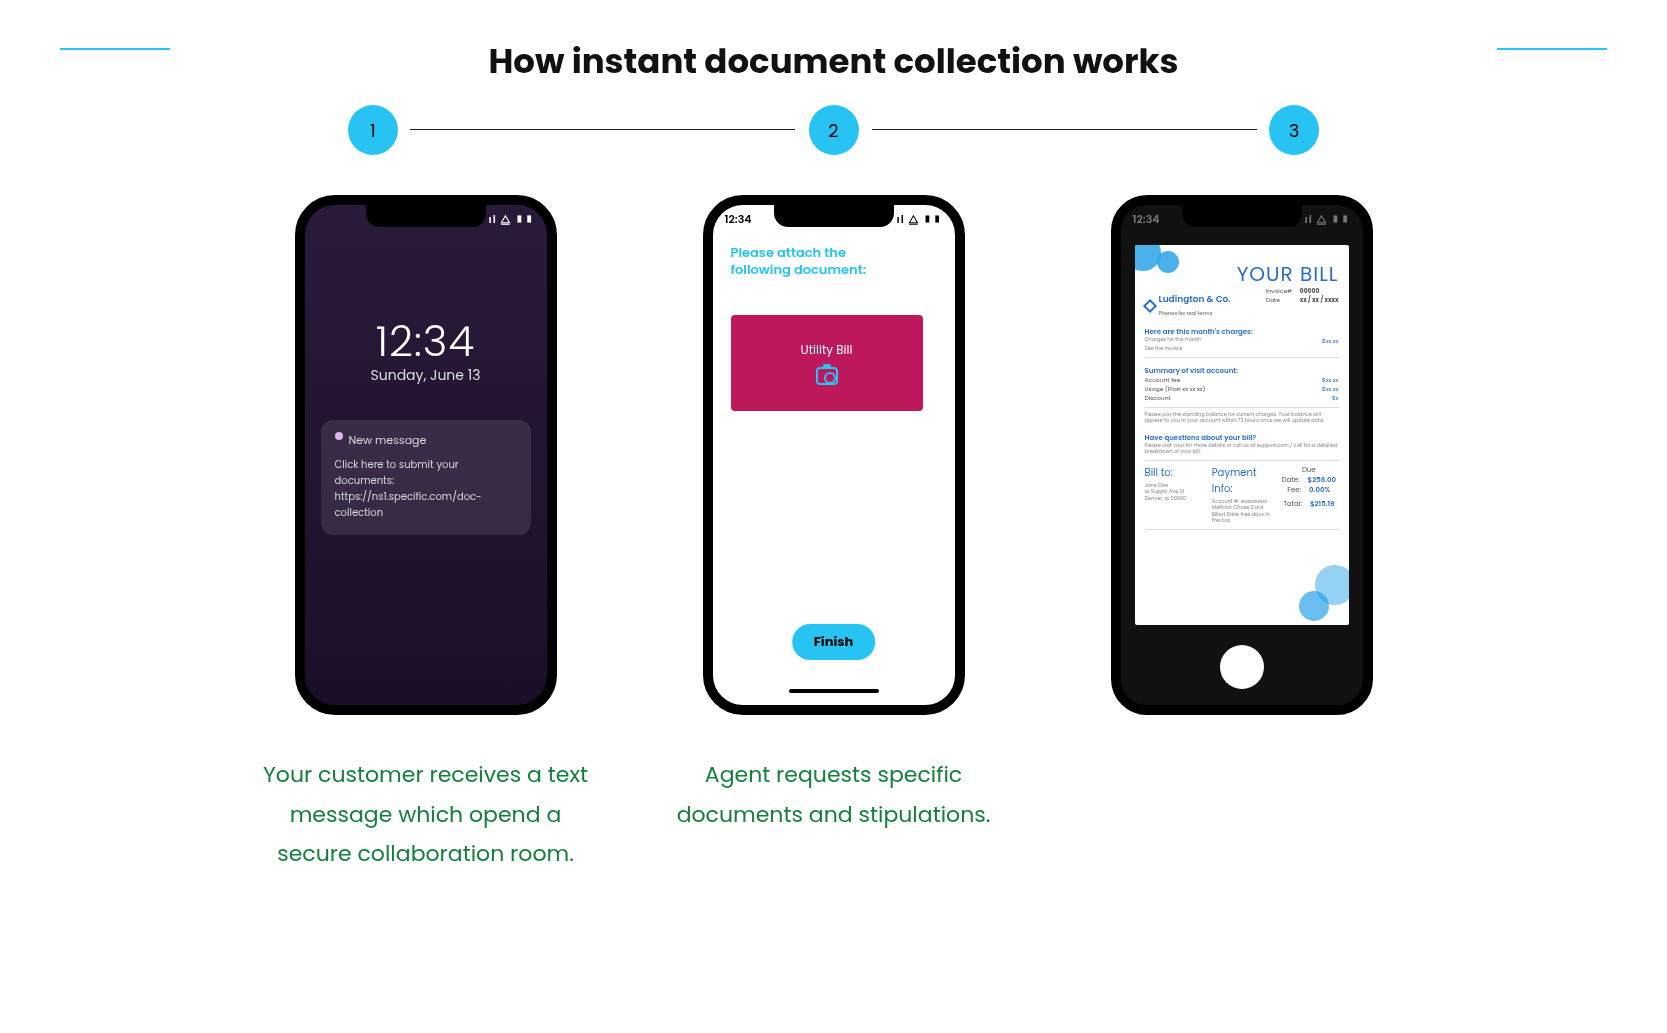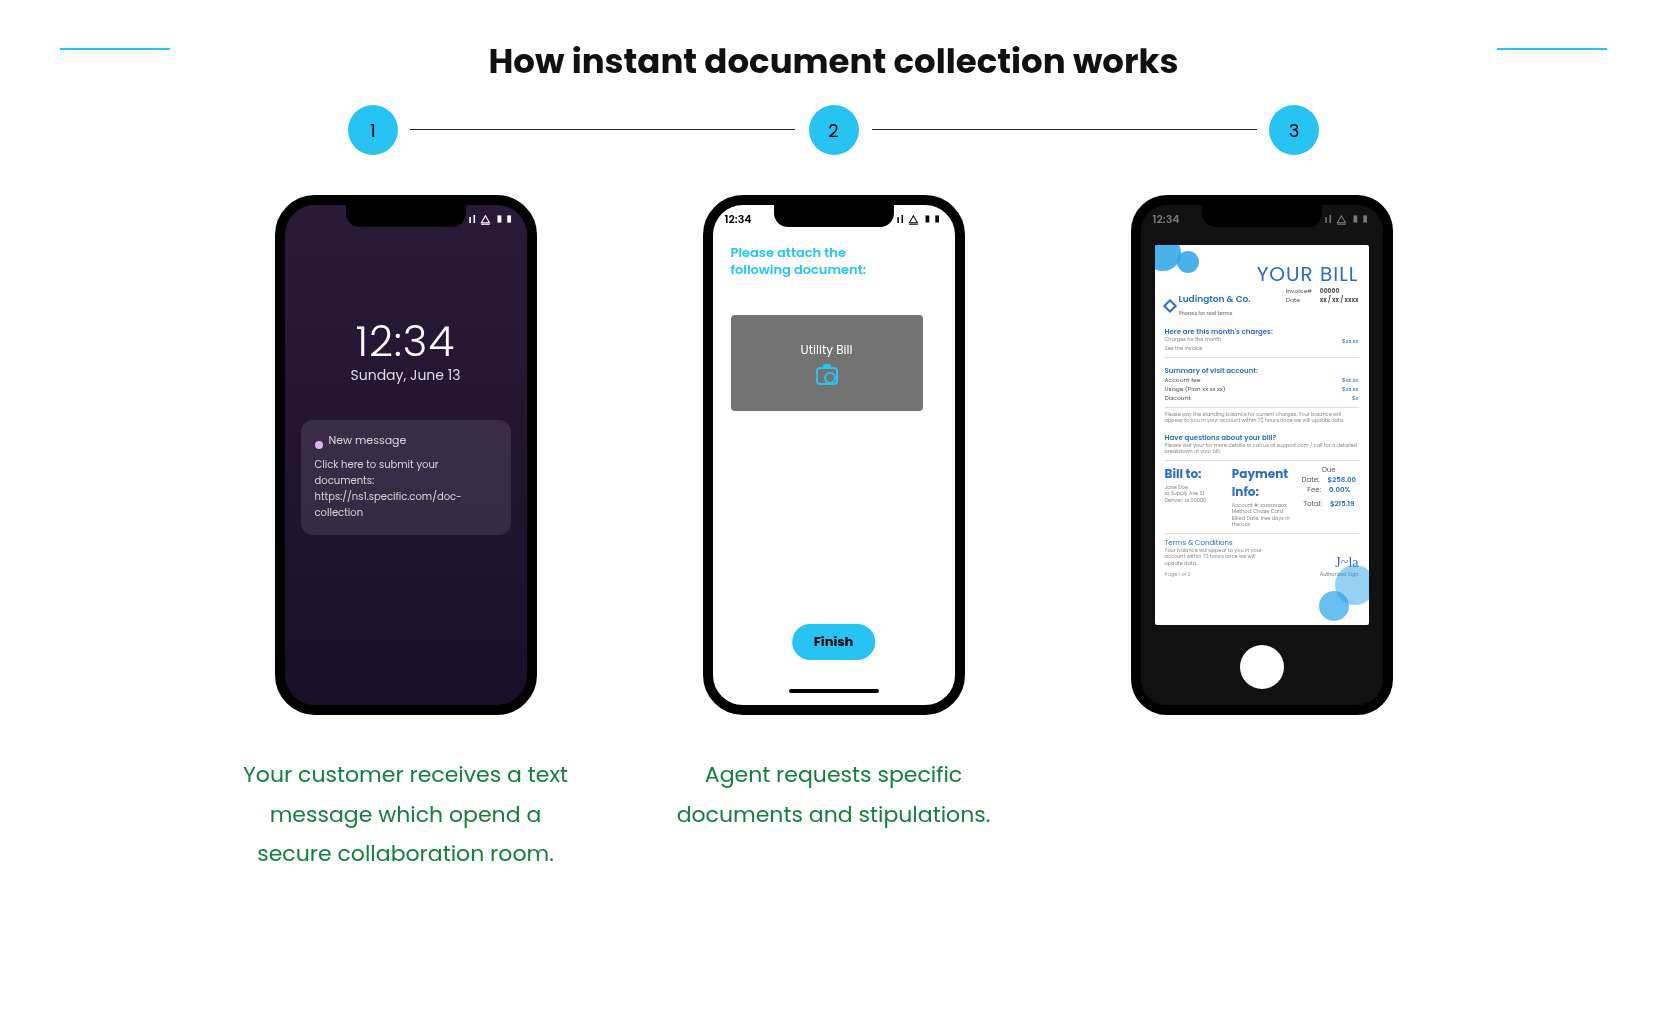--- a/index.html
+++ b/index.html
@@ -70,21 +70,21 @@
   .connector-1 { left: 410px; width: 385px; }
   .connector-2 { left: 872px; width: 385px; }
 
   
   .phones {
     position: absolute;
     top: 195px;
     left: 0; right: 0;
     display: flex;
     justify-content: center;
-    gap: 88px;
+    gap: 68px;
   }
   .phone-col { width: 340px; display: flex; flex-direction: column; align-items: center; }
   .caption {
     margin-top: 40px;
     text-align: center;
     font-size: 22px;
     line-height: 1.8;
     color: #15803d;
     font-weight: 400;
   }
@@ -132,35 +132,35 @@
     text-align: center; color: #ddd;
     font-size: 14px;
   }
   .p1 .notif {
     position: absolute; top: 215px; left: 16px; right: 16px;
     background: rgba(255,255,255,0.10);
     border-radius: 12px;
     padding: 12px 14px 14px 14px;
     color: #e6e6e6;
   }
-  .p1 .notif .nlabel { font-size: 11px; opacity: .9; display: flex; align-items: flex-end; gap: 6px; }
+  .p1 .notif .nlabel { font-size: 11px; opacity: .9; display: flex; align-items: flex-start; gap: 6px; }
   .p1 .notif .nlabel .dot { width: 8px; height: 8px; border-radius: 50%; background: #ecc2ff; display: inline-block; }
   .p1 .notif .ntext1 { font-size: 10px; margin-top: 8px; opacity: .9; }
   .p1 .notif .ntext2 { font-size: 10px; opacity: .9; }
 
   
   .p2 .status-bar { color: #000; }
   .p2 .prompt {
     position: absolute; top: 40px; left: 18px;
     color: var(--accent); font-size: 13px; font-weight: 600; line-height: 1.3;
     white-space: pre-line;
   }
   .p2 .doc-box {
     position: absolute; top: 110px; left: 18px; right: 32px; height: 96px;
-    background: #737373; border-radius: 4px;
+    background: #be185d; border-radius: 4px;
     display: flex; flex-direction: column; align-items: center; justify-content: center; gap: 8px;
     color: #fff;
   }
   .p2 .doc-box .dlabel { font-size: 12px; }
   .p2 .cam-icon { width: 22px; height: 18px; border: 2px solid var(--accent); border-radius: 4px; position: relative; }
   .p2 .cam-icon::before { content: ""; position: absolute; top: -5px; left: 5px; width: 8px; height: 4px; background: var(--accent); border-radius: 2px 2px 0 0; }
   .p2 .cam-icon::after  { content: ""; position: absolute; top: 3px; left: 6px; width: 8px; height: 8px; border: 2px solid var(--accent); border-radius: 50%; }
   .p2 .finish {
     position: absolute; bottom: 45px; left: 50%; transform: translateX(-50%);
     background: var(--accent); color: #000; font-weight: 700; font-size: 13px;
@@ -191,21 +191,21 @@
   .p3 .company { color: var(--doc-blue); font-size: 9px; font-weight: 600; display: flex; align-items: center; gap: 4px; }
   .p3 .company .logo { width: 10px; height: 10px; border: 2px solid var(--doc-blue); transform: rotate(45deg); }
   .p3 .meta { position: absolute; top: 42px; right: 10px; font-size: 6px; color: #555; text-align: left; }
   .p3 .meta .mk { display: inline-block; width: 34px; }
   .p3 .section { margin-top: 8px; font-size: 7px; color: var(--doc-blue); font-weight: 600; }
   .p3 .fine { font-size: 5px; color: #888; line-height: 1.3; }
   .p3 .hr { height: 1px; background: #ddd; margin: 4px 0; }
   .p3 .row { display: flex; justify-content: space-between; font-size: 6px; color: #555; }
   .p3 .row .v { color: var(--doc-blue); }
   .p3 .cols { display: flex; gap: 8px; font-size: 6px; margin-top: 4px; }
-  .p3 .cols .c-title { color: var(--doc-blue); font-weight: 700; font-size: 12px; margin-bottom: 2px; }
+  .p3 .cols .c-title { color: var(--doc-blue); font-weight: 400; font-size: 10px; margin-bottom: 2px; }
   .p3 .totals { font-size: 7px; text-align: center; }
   .p3 .totals .lbl { color: #555; margin-right: 8px; }
   .p3 .totals .val { color: var(--doc-blue); font-weight: 600; }
   .p3 .sign { color: var(--doc-blue); font-family: cursive; font-size: 14px; text-align: right; margin-top: 2px; }
   .p3 .signlbl { font-size: 5px; color: #777; text-align: right; }
   .p3 .pg { font-size: 5px; color: #999; margin-top: 4px; }
 </style>
 </head>
 <body>
 
@@ -331,29 +331,18 @@
               <div class="fine">Method: Chase Card</div>
               <div class="fine">Billed Date: free days in the box</div>
             </div>
             <div style="flex:1">
               <div class="totals"><span class="lbl">Due Date:</span><span class="val">$258.00</span></div>
               <div class="totals"><span class="lbl">Fee:</span><span class="val">0.00%</span></div>
               <div class="totals" style="margin-top:4px"><span class="lbl">Total:</span><span class="val">$215.19</span></div>
             </div>
           </div>
           <div class="hr"></div>
-          <div style="display:flex; justify-content:space-between; align-items:flex-end;">
-            <div>
-              <div class="c-title" style="color:var(--doc-blue); font-size:7px;">Terms &amp; Conditions</div>
-              <div class="fine" style="max-width:110px">Your balance will appear to you in your account within 72 hours once we will update data.</div>
-              <div class="pg">Page 1 of 2</div>
-            </div>
-            <div>
-              <div class="sign">J~la</div>
-              <div class="signlbl">Authorized Sign</div>
-            </div>
-          </div>
         </div>
         <div class="homebtn"></div>
       </div>
     </div>
   </div>
 </div>
 
 </body></html>

